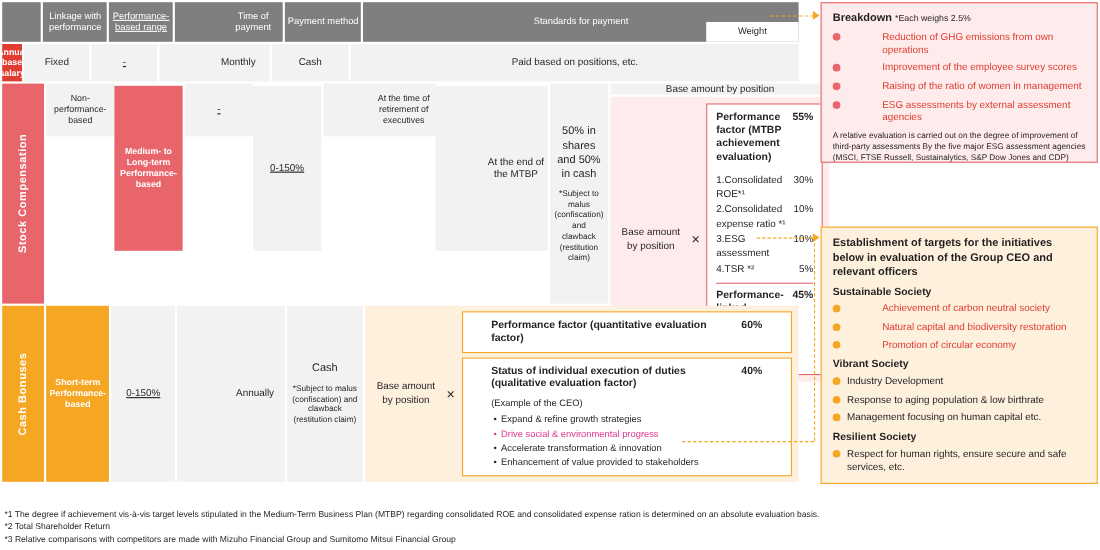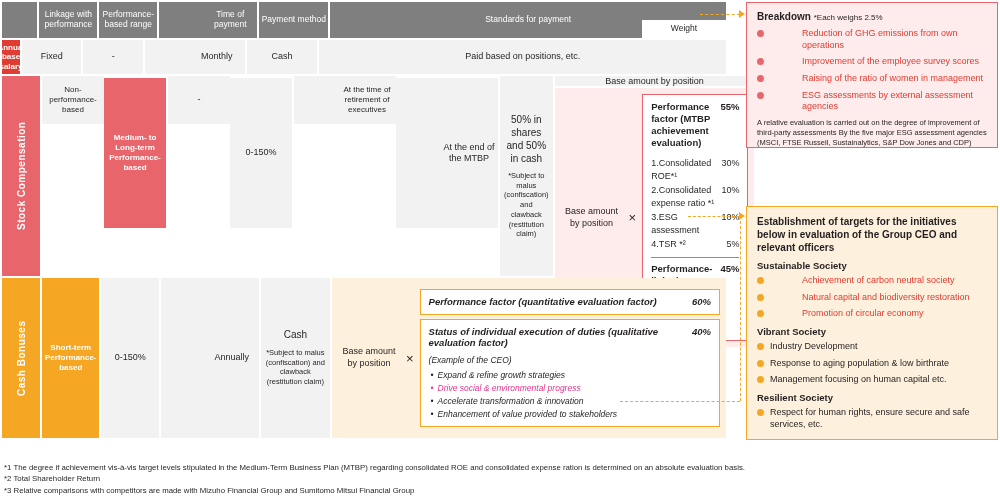--- a/index.html
+++ b/index.html
@@ -19,21 +19,21 @@
   .hdr{display:flex;height:36px;}
   .hdr .cell{
     background:#7f7f7f;color:#fff;
     display:flex;align-items:center;justify-content:center;
     text-align:center;line-height:1.15;
     margin-right:2px;font-size:8.5px;
   }
   .hdr .cell:last-child{margin-right:0;}
   .w-cat{width:38px;}
   .w-link{width:62px;}
-  .w-range{width:62px;}
+  .w-range{width:62px;text-decoration:underline;}
   .w-time{width:58px;padding-left:44px;}
   .w-method{width:74px;}
   .w-std{width:424px;position:relative;}
   .weightbox{
     position:absolute;right:0;bottom:0;
     width:84px;height:18px;background:#fff;color:#231f20;
     display:flex;align-items:center;justify-content:center;
     font-size:8.5px;
   }
 
@@ -80,21 +80,21 @@
   
   .r3{height:160px;align-items:stretch;}
   .cat-cash{
     width:38px;background:#f5a623;color:#fff;font-weight:bold;
     writing-mode:vertical-rl;transform:rotate(180deg);
     display:flex;align-items:center;justify-content:center;
     font-size:10px;letter-spacing:.5px;margin-right:2px;
   }
   .cash-std{width:424px;background:#fdf0dd;padding:6px;box-sizing:border-box;
             display:flex;flex-direction:column;gap:4px;}
-  .obox{background:#fff;border:1px solid #f5a623;padding:6px 8px;box-sizing:border-box;font-style:italic;}
+  .obox{background:#fff;border:1px solid #f5a623;padding:6px 26px;box-sizing:border-box;}
   .bullets{margin:4px 0 0 2px;padding:0;list-style:none;font-size:8.5px;line-height:1.5;}
   .bullets li:before{content:"\2022";margin-right:4px;}
   .pinkline{color:#e0368c;}
 
   .mult{font-size:13px;color:#231f20;}
 
   
   .panel{position:absolute;border:1px solid #e8656b;box-sizing:border-box;}
   .panel-breakdown{left:746px;top:2px;width:252px;height:146px;background:#fdeceb;padding:8px 10px;}
   .panel-targets{left:746px;top:206px;width:252px;height:234px;background:#fdf0dd;border-color:#f5a623;padding:8px 10px;}

